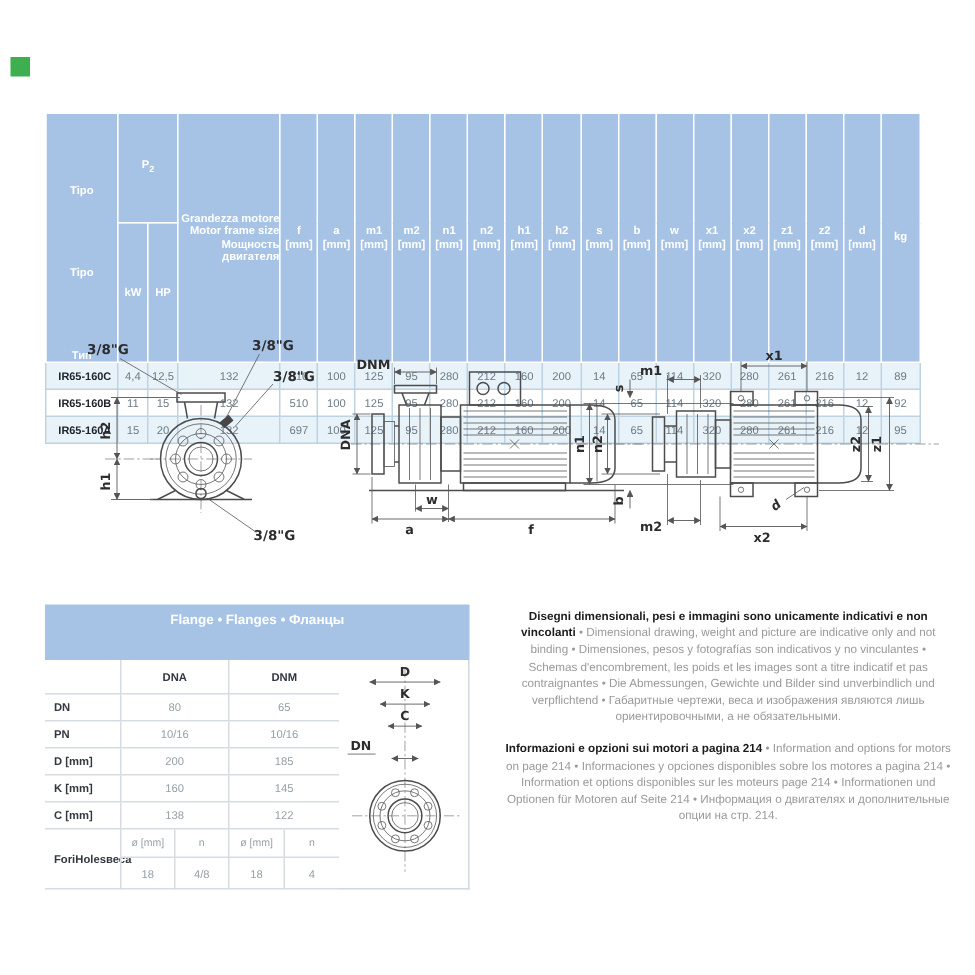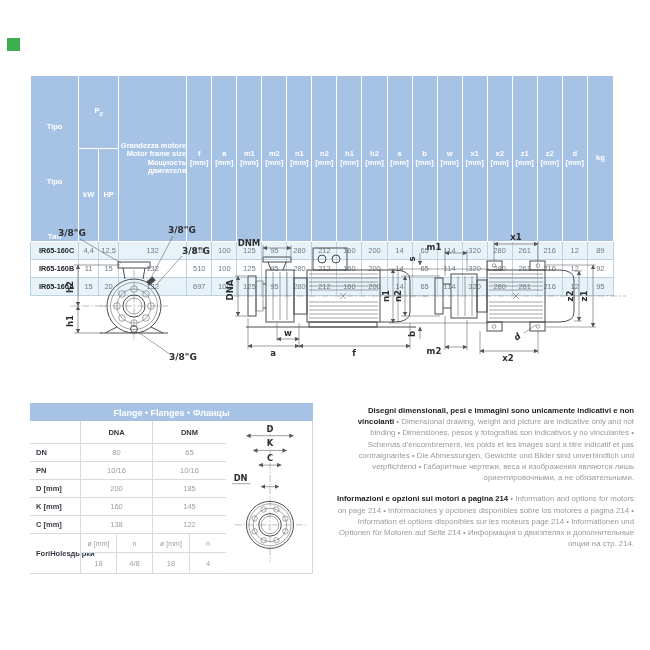--- a/index.html
+++ b/index.html
@@ -32,42 +32,42 @@
   .dim{stroke:#666;stroke-width:.65;fill:none;}
   .cl{stroke:#8a8a8a;stroke-width:.55;fill:none;stroke-dasharray:7 2 1.5 2;}
   .fill{fill:#474747;stroke:none;}
   text.dlab{font-family:"DejaVu Sans",sans-serif;font-size:8.5px;font-weight:bold;fill:#2d2d2d;text-anchor:middle;}
   text.plug{font-size:9px;}
   text.ital{font-style:italic;}
 
   
   .flange-panel{position:absolute;left:30px;top:403px;width:283px;}
   .flange-title{background:#a6c3e6;color:#fff;font-size:9px;font-weight:bold;
-      text-align:center;height:18px;line-height:20px;}
+      text-align:center;height:37px;line-height:20px;}
   .flange-body{display:flex;}
   .ft{display:grid;grid-template-columns:50px 36px 36px 37px 37px;width:196px;}
   .ft>div{border-bottom:1px solid #d5dde3;display:flex;align-items:center;justify-content:center;
       font-size:7.5px;color:#97a1a8;}
   .ft .lab{font-weight:bold;color:#333840;justify-content:flex-start;padding-left:6px;}
   .ft .hd{font-weight:bold;color:#333840;}
   .ft .s2{grid-column:span 2;}
   .ft .rs2{grid-row:span 2;}
   .ft .vl{border-left:1px solid #d5dde3;}
   .ft .h22{height:22px;}
   .ft .h17{height:17px;}
   .ft .h18{height:18px;}
   .ft .h20{height:20px;}
   .ft .sub{font-size:7px;}
   .forilab{flex-direction:row;line-height:9px;}
   .flange-draw{width:86px;border-right:1px solid #cfd8df;border-bottom:1px solid #cfd8df;
       border-top:none;}
 
   
   .notes{position:absolute;left:337px;top:405px;width:297px;}
-  .notes p{margin:0 0 10px 0;font-size:7.8px;line-height:11.2px;color:#9a9a9a;text-align:right;}
+  .notes p{margin:0 0 10px 0;font-size:7.8px;line-height:11.2px;color:#9a9a9a;text-align:center;}
   .notes b{color:#1c1c1c;}
 </style>
 </head>
 <body>
 
 <div class="corner-marker" style="background:#3fae4f"></div>
 
 <div class="spec-wrap">
 <table class="spec">
   <colgroup>
@@ -428,21 +428,21 @@
       <div class="h17 s2 vl">160</div>
       <div class="h17 s2 vl">145</div>
 
       <div class="h17 lab">C [mm]</div>
       <div class="h17 s2 vl">138</div>
       <div class="h17 s2 vl">122</div>
 
       <div class="lab rs2 forilab">
         <span>Fori</span>
         <span>Holes</span>
-        <span>дырки</span>
+        <span>веса</span>
       </div>
       <div class="h18 sub vl">ø [mm]</div>
       <div class="h18 sub vl">n</div>
       <div class="h18 sub vl">ø [mm]</div>
       <div class="h18 sub vl">n</div>
       <div class="h20 vl">18</div>
       <div class="h20 vl">4/8</div>
       <div class="h20 vl">18</div>
       <div class="h20 vl">4</div>
     </div>

